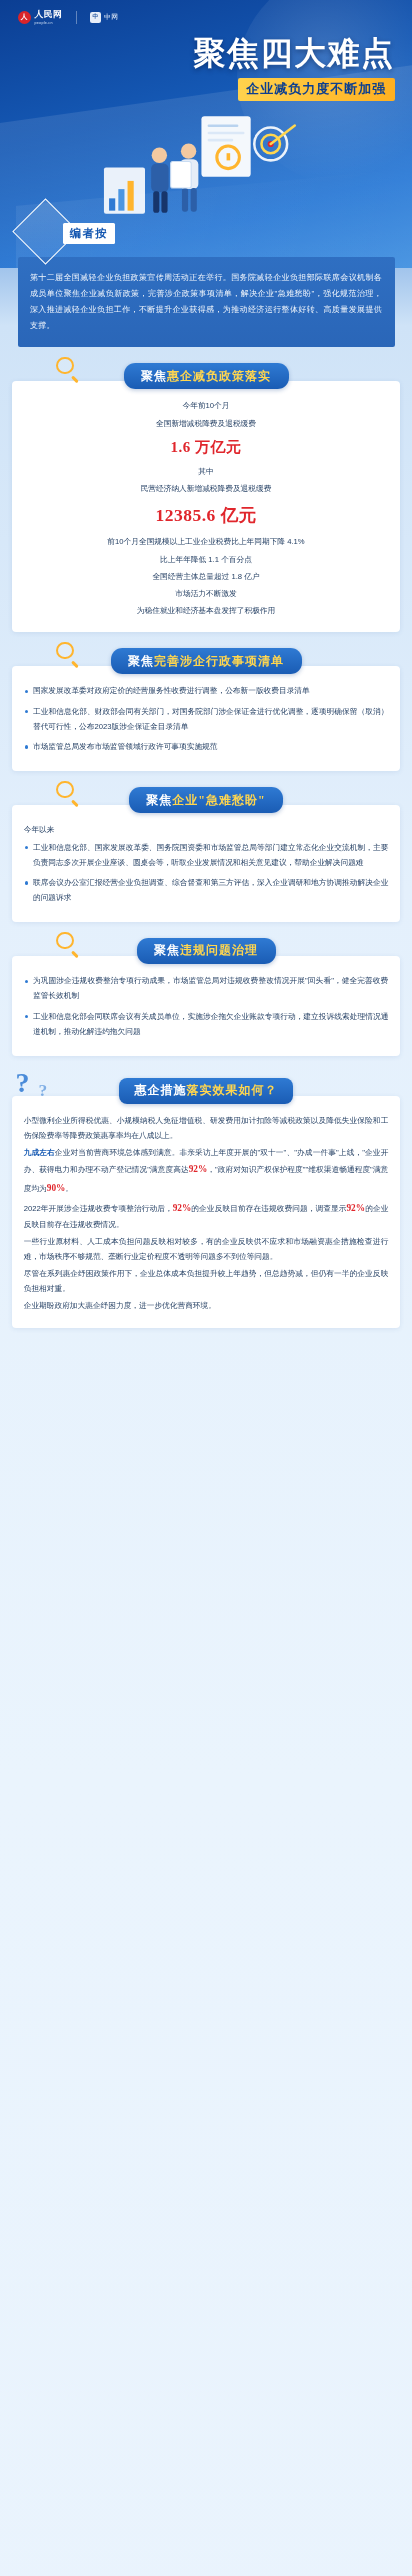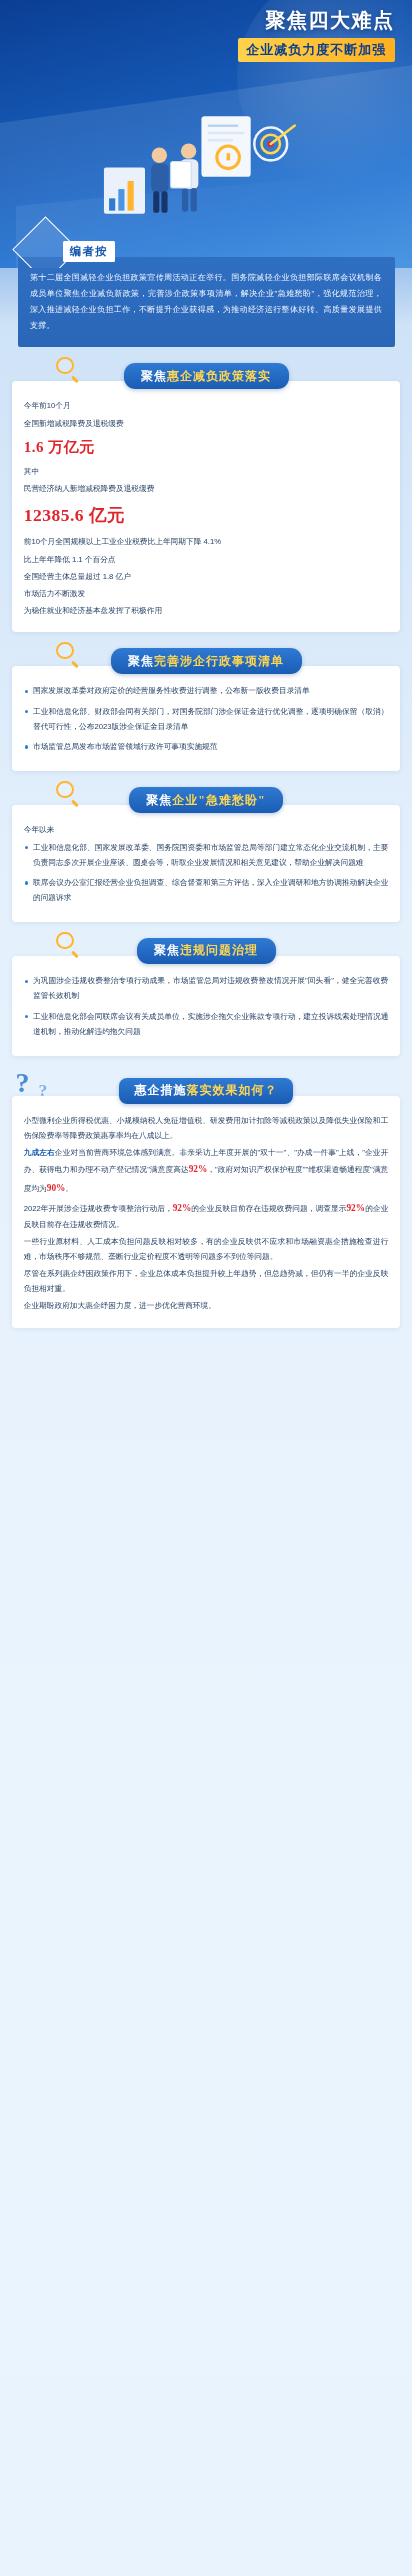--- a/index.html
+++ b/index.html
@@ -80,21 +80,21 @@
   .logo-second-text { color:#e9f1fb; font-size: 6.7px; letter-spacing: 0.5px; }
 
   .title-wrap {
     position: relative;
     z-index: 4;
     text-align: right;
     padding: 9.3px 17.5px 0 0;
   }
   .main-title {
     font-family: "Liberation Serif", serif;
-    font-size: 20px;
+    font-size: 32px;
     font-weight: bold;
     color: #ffffff;
     letter-spacing: 1.5px;
     text-shadow: 0 1.5px 5.2px rgba(0,20,60,0.45);
     line-height: 1.15;
   }
   .sub-title-box {
     display: inline-block;
     margin-top: 6.2px;
     background: linear-gradient(90deg, #ffd24d 0%, #ffb020 100%);
@@ -112,21 +112,21 @@
   .illus {
     position: absolute;
     left: 93px; top: 106px;
     width: 222px; height: 118px;
     z-index: 3;
   }
 
   
   .editor-badge {
     position: absolute;
-    left: 17.5px; top: 223px;
+    left: 17.5px; top: 205px;
     width: 101px; height: 55px;
     z-index: 6;
   }
   .editor-badge .diamond {
     position: absolute; left: 4.1px; top: 3.1px;
     width: 47px; height: 47px;
     border: 1.5px solid #ffffff;
     transform: rotate(45deg);
     background: linear-gradient(135deg, rgba(255,255,255,0.12), rgba(255,255,255,0.02));
   }
@@ -202,21 +202,21 @@
     background: #ffffff;
     border-radius: 4.1px;
     padding: 17.5px 11.3px 12.4px 11.3px;
     box-shadow: 0 1px 5.2px rgba(40,90,160,0.10);
     color: #1e3a5f;
     font-size: 7.7px;
     line-height: 1.95;
     text-align: justify;
   }
   .card p { margin-bottom: 2.1px; }
-  .center { text-align: left; }
+  .center { text-align: center; }
   .bignum {
     color: #e0262c;
     font-family: "Liberation Serif", serif;
     font-weight: bold;
     font-size: 15px;
     letter-spacing: 0.5px;
   }
   .bignum-lg {
     color: #e0262c;
     font-family: "Liberation Serif", serif;
@@ -269,20 +269,34 @@
 </style>
 </head>
 <body>
 
 <div class="page">
 
   <div class="header">
     <div class="header-deco-1"></div>
     <div class="header-deco-2"></div>
 
+    <div class="logos">
+      <div class="logo-people">
+        <span class="logo-mark">人</span>
+        <span>
+          <span class="logo-text-cn">人民网</span>
+          <span class="logo-text-en">people.cn</span>
+        </span>
+      </div>
+      <div class="logo-sep"></div>
+      <div class="logo-second">
+        <span class="logo-mark2">中</span>
+        <span class="logo-second-text">中网</span>
+      </div>
+    </div>
 
     <div class="title-wrap">
       <div class="main-title">聚焦四大难点</div>
       <div class="sub-title-box">企业减负力度不断加强</div>
     </div>
 
     <svg class="illus" viewBox="0 0 430 230">
       <rect x="210" y="20" width="96" height="118" rx="6" fill="#ffffff" opacity="0.95"></rect>
       <rect x="222" y="36" width="60" height="5" rx="2.5" fill="#b9d3ef"></rect>
       <rect x="222" y="50" width="72" height="5" rx="2.5" fill="#dbe8f7"></rect>

